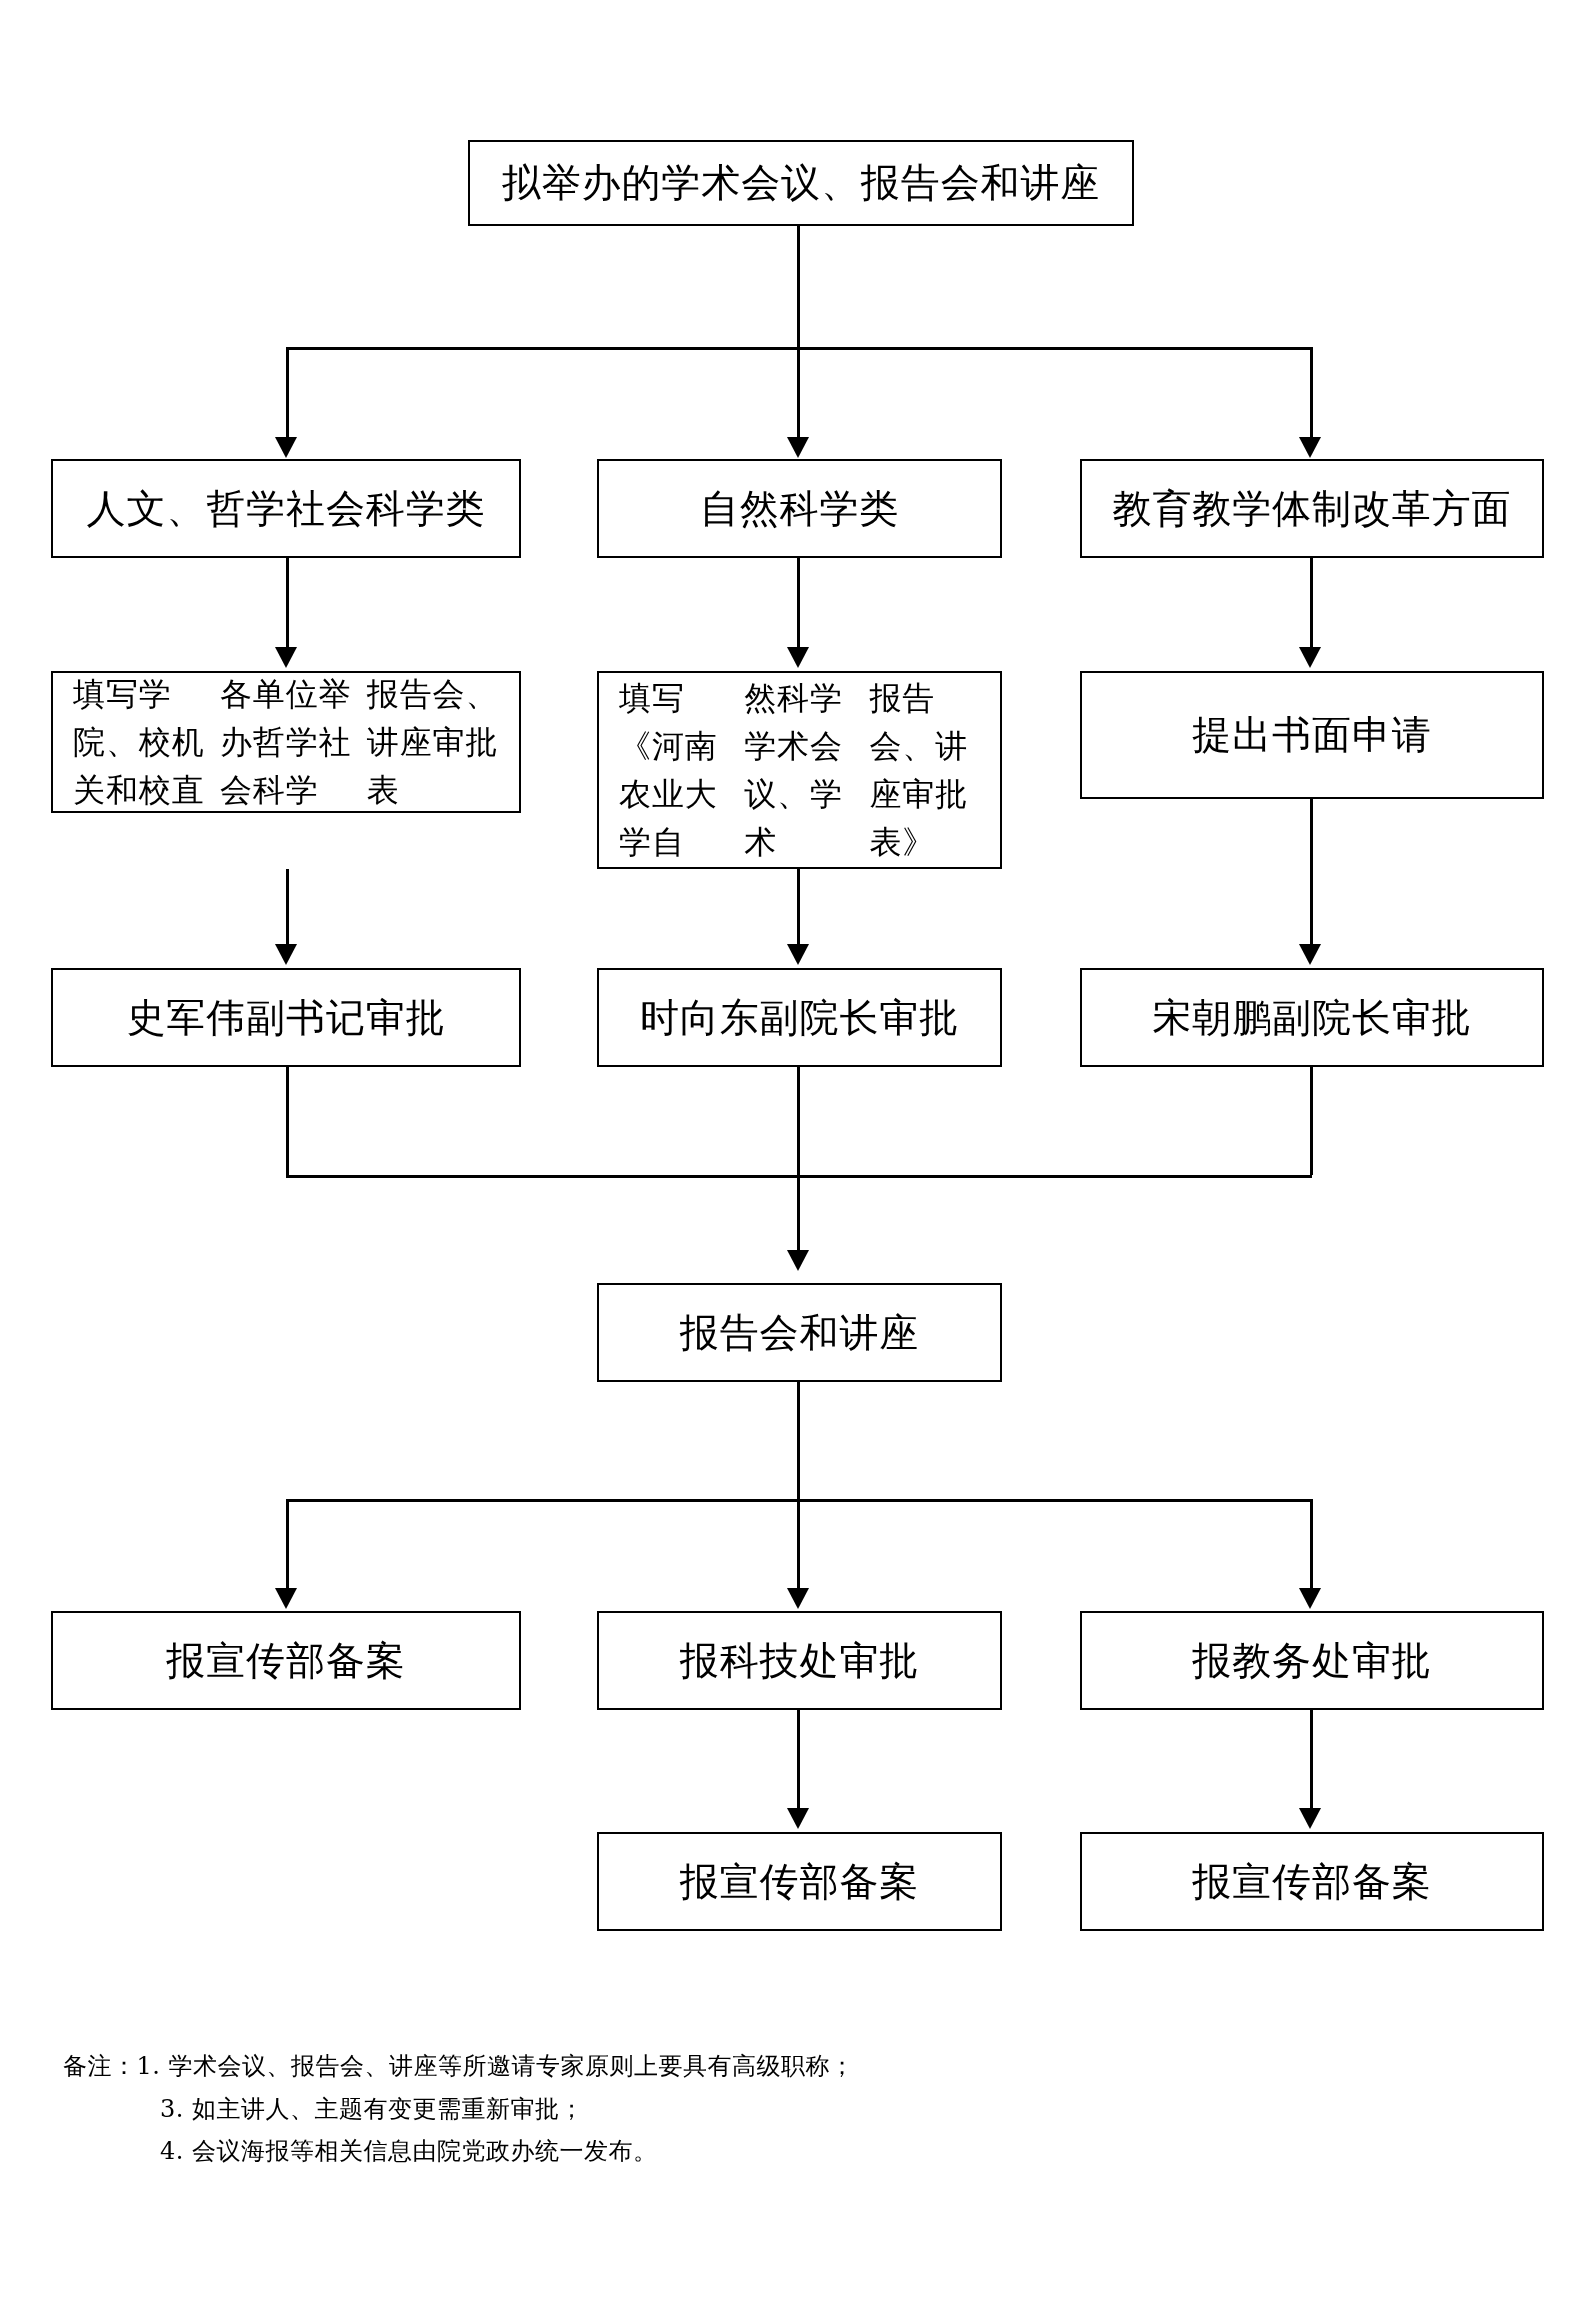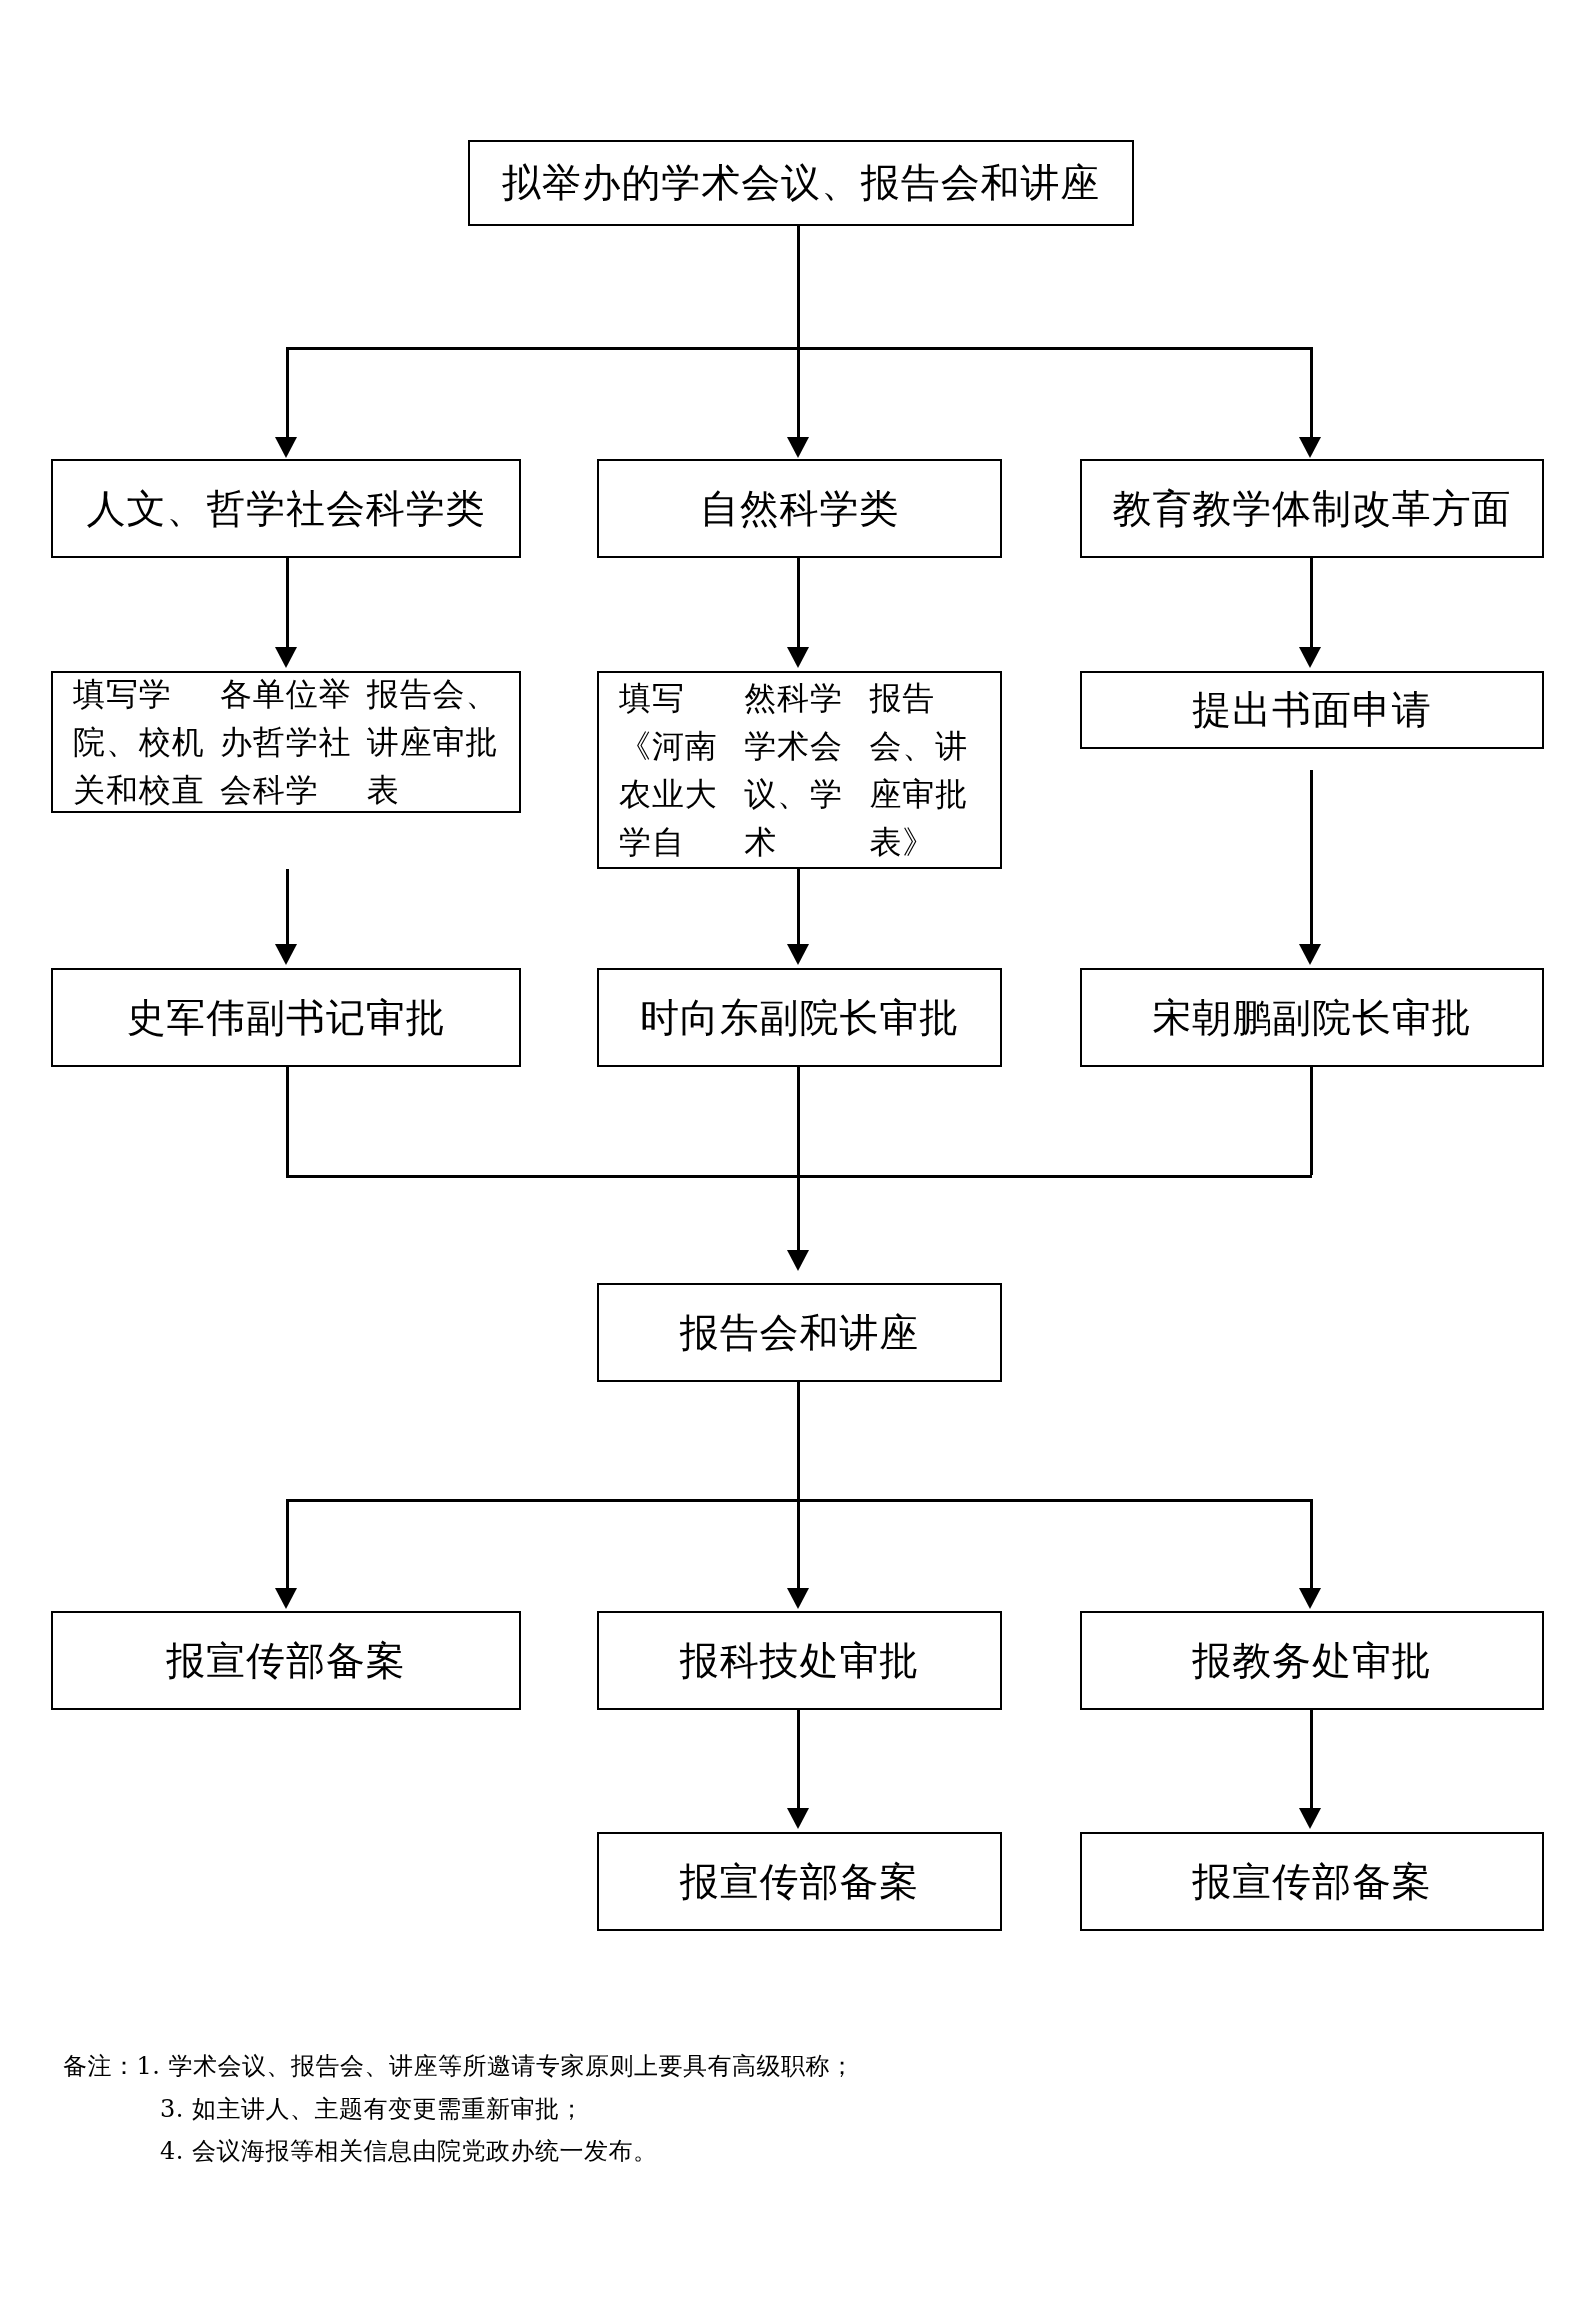--- a/index.html
+++ b/index.html
@@ -86,21 +86,21 @@
     <span>各单位举办哲学社会科学</span>
     <span>报告会、讲座审批表</span>
   </div>
 
   <div class="node multi" style="left:597px;top:671px;width:405px;height:198px;">
     <span>填写《河南农业大学自</span>
     <span>然科学学术会议、学术</span>
     <span>报告会、讲座审批表》</span>
   </div>
 
-  <div class="node" style="left:1080px;top:671px;width:464px;height:78px;">提出书面申请</div>
+  <div class="node" style="left:1080px;top:671px;width:464px;height:128px;">提出书面申请</div>
 
   <div class="vline" style="left:286px;top:869px;height:77px;"></div>
   <div class="arrow" style="left:275px;top:944px;"></div>
 
   <div class="vline" style="left:797px;top:869px;height:77px;"></div>
   <div class="arrow" style="left:787px;top:944px;"></div>
 
   <div class="vline" style="left:1310px;top:770px;height:176px;"></div>
   <div class="arrow" style="left:1299px;top:944px;"></div>
 

